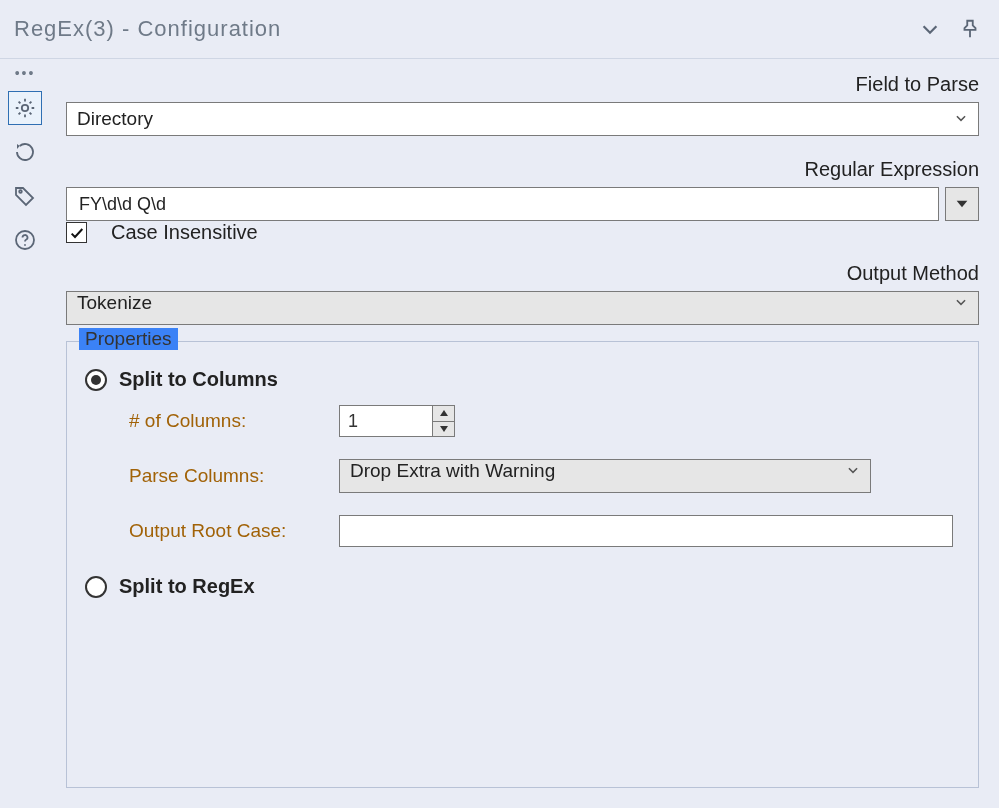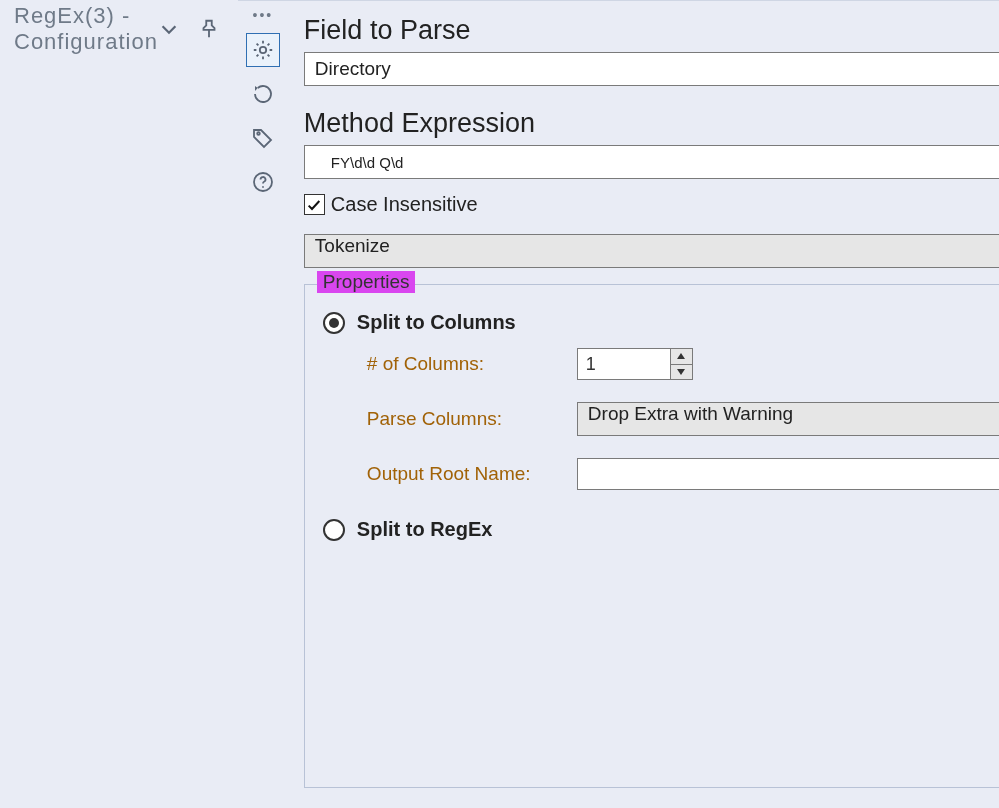--- a/index.html
+++ b/index.html
@@ -8,21 +8,21 @@
     width: 999px; height: 808px;
     font-family: "Segoe UI", Arial, sans-serif;
     font-size: 19px;
     color: #333;
     background: #e9ecf5;
     overflow: hidden;
   }
   .panel {
     width: 999px; height: 808px;
     background: #e9ecf5;
-    display: flex; flex-direction: row;
+    display: flex; flex-direction: column;
   }
   
   .titlebar {
     height: 58px;
     display: flex; align-items: center;
     padding: 0 18px 0 14px;
   }
   .titlebar .title {
     font-family: "Segoe UI Light", "Segoe UI", Arial, sans-serif;
     font-size: 22px;
@@ -60,49 +60,49 @@
     background: #eaf2fb;
   }
   .iconbox svg { display:block; }
 
   
   .main {
     flex:1;
     padding: 14px 20px 20px 16px;
     display:flex; flex-direction:column;
   }
-  .label { font-size: 27px; color:#222; margin-bottom:6px; }
+  .label { font-size: 20px; color:#222; margin-bottom:6px;text-align:right; }
 
   .field-dd {
     width:100%; height:34px;
     background:#fff; border:1px solid #7a7a7a;
     display:flex; align-items:center;
     padding:8px 10px;
     position:relative;
     cursor:pointer;
   }
   .field-dd .txt { flex:1; font-size:19px; color:#222; }
   .field-dd .chev { color:#555; font-size:14px; }
 
   .regex-row { display:flex; gap:6px; align-items:stretch; }
   .regex-input {
     flex:1; height:34px;
     background:#fff; border:1px solid #7a7a7a;
     display:flex; align-items:center;
-    padding:0 26px;
-    font-size:15px; color:#222;
+    padding:0 12px;
+    font-size:18px; color:#222;
   }
   .regex-btn {
     width:34px; height:34px;
     background:#e6e6e6; border:1px solid #7a7a7a;
     display:flex; align-items:center; justify-content:center;
     cursor:pointer;
   }
 
-  .check-row { display:flex; align-items:center; gap:6px; margin-top:14px; }
+  .check-row { display:flex; align-items:center; gap:24px; margin-top:0; }
   .checkbox {
     width:21px; height:21px; border:1px solid #333; background:#fff;
     display:flex; align-items:center; justify-content:center;
     cursor:pointer;
   }
   .checkbox svg { display:block; }
   .checklabel { font-size:20px; color:#222; }
 
   .dd-grey {
     width:100%; height:34px;
@@ -115,21 +115,21 @@
   
   .fieldset {
     margin-top:16px;
     border:1px solid #b8c2d6;
     padding: 26px 18px 28px 18px;
     position:relative;
     flex:1;
   }
   .fieldset .legend {
     position:absolute; top:-14px; left:12px;
-    background:#d946ef; padding:0 6px;
+    background:#3b82f6; padding:0 6px;
     font-size:19px; color:#333;
   }
   .radio-row { display:flex; align-items:center; gap:12px; margin-bottom:14px; cursor:pointer;font-weight:bold;}
   .radio {
     width:22px; height:22px; border:2px solid #333; border-radius:50%;
     display:flex; align-items:center; justify-content:center; background:#fff;
   }
   .radio.checked::after {
     content:""; width:10px; height:10px; background:#333; border-radius:50%;
   }
@@ -140,21 +140,21 @@
   .prop-row .plabel { width:210px; font-size:19px; color:#a16207; }
 
   .spinner {
     width:116px; height:32px; display:flex; border:1px solid #7a7a7a; background:#fff;
   }
   .spinner .num { flex:1; display:flex; align-items:center; padding:0 8px; font-size:18px;}
   .spinbtns { width:22px; display:flex; flex-direction:column; border-left:1px solid #7a7a7a;}
   .spinbtns div { flex:1; background:#e6e6e6; display:flex; align-items:center; justify-content:center; cursor:pointer;}
   .spinbtns div:first-child { border-bottom:1px solid #7a7a7a; }
 
-  .dd-grey.wide { width:614px; }
+  .dd-grey.wide { width:532px; }
   .textinput {
     width:614px; height:32px; background:#fff; border:1px solid #7a7a7a;
     padding:0 8px; font-size:18px; display:flex; align-items:center;
   }
   .spacer-sm { height:18px; }
   .spacer-md { height:22px; }
 </style>
 </head>
 <body>
 
@@ -218,21 +218,21 @@
         <span class="txt">Directory</span>
         <span class="chev">
           <svg width="14" height="14" viewBox="0 0 24 24" fill="none" stroke="#555" stroke-width="2.6">
               <polyline points="5 9 12 16 19 9"></polyline>
             </svg>
         </span>
       </div>
 
       <div class="spacer-md"></div>
 
-      <div class="label">Method Expression</div>
+      <div class="label">Regular Expression</div>
       <div class="regex-row">
         <div class="regex-input">
           <span>FY\d\d Q\d</span>
         </div>
         <div class="regex-btn">
           <svg width="16" height="16" viewBox="0 0 24 24">
             <polygon points="4,7 20,7 12,17" fill="#333"></polygon>
           </svg>
         </div>
       </div>
@@ -241,20 +241,21 @@
         <div class="checkbox">
           <svg width="16" height="16" viewBox="0 0 24 24" fill="none" stroke="#111" stroke-width="3">
             <polyline points="4 13 9 18 20 6"></polyline>
           </svg>
         </div>
         <div class="checklabel">Case Insensitive</div>
       </div>
 
       <div class="spacer-sm"></div>
 
+      <div class="label">Output Method</div>
       <div class="dd-grey">
         <span class="txt">Tokenize</span>
         <span>
           <svg width="14" height="14" viewBox="0 0 24 24" fill="none" stroke="#555" stroke-width="2.6">
               <polyline points="5 9 12 16 19 9"></polyline>
             </svg>
         </span>
       </div>
 
       <div class="fieldset">
@@ -291,21 +292,21 @@
               <span class="txt">Drop Extra with Warning</span>
               <span>
                 <svg width="14" height="14" viewBox="0 0 24 24" fill="none" stroke="#555" stroke-width="2.6">
                     <polyline points="5 9 12 16 19 9"></polyline>
                   </svg>
               </span>
             </div>
           </div>
 
           <div class="prop-row">
-            <div class="plabel">Output Root Name:</div>
+            <div class="plabel">Output Root Case:</div>
             <div class="textinput">
               <span></span>
             </div>
           </div>
         </div>
 
         <div class="radio-row">
           <div class="radio"></div>
           <div class="radiolabel">Split to RegEx</div>
         </div>

